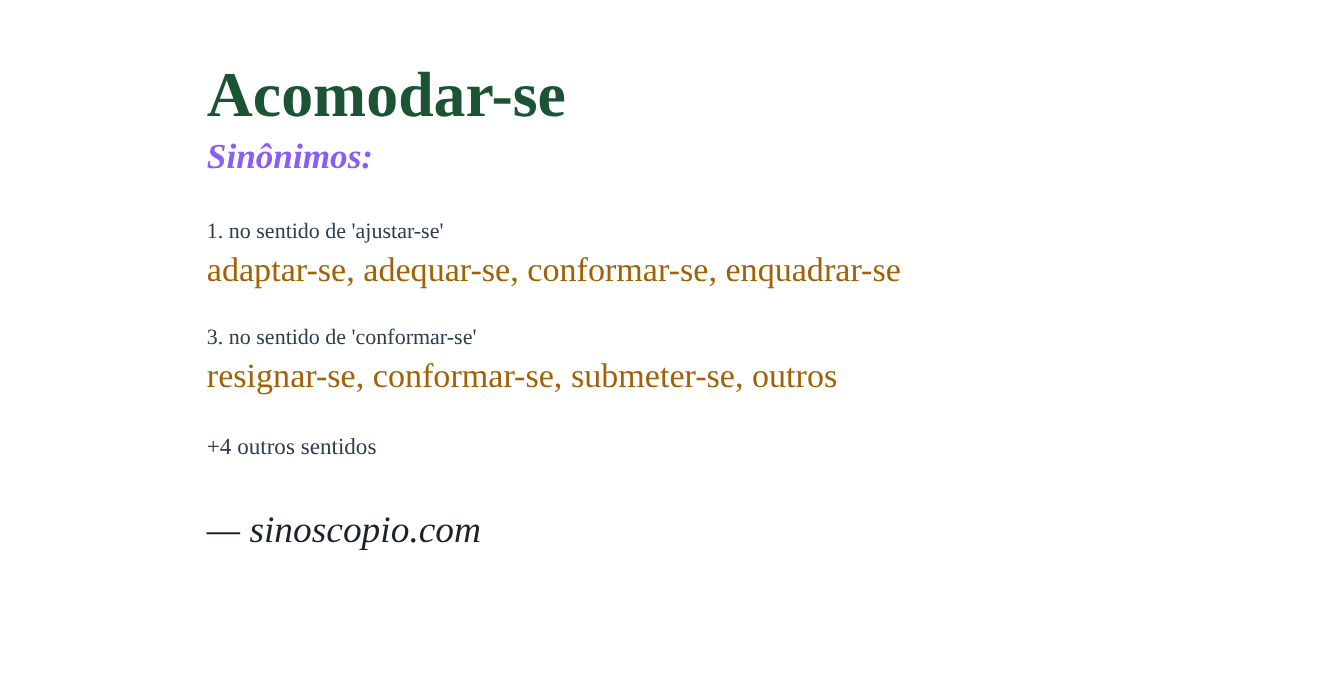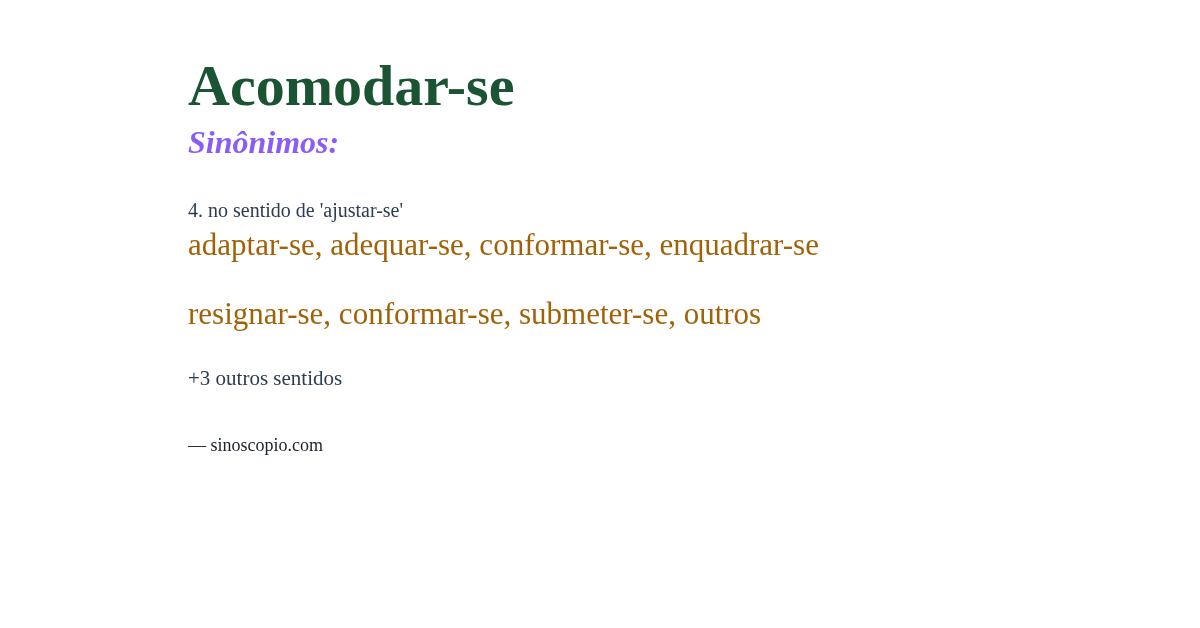--- a/index.html
+++ b/index.html
@@ -54,41 +54,43 @@
     margin-top: 3px;
   }
   .more-senses {
     color: #2c3d4f;
     font-size: 21px;
     margin-top: 32px;
     line-height: 1.2;
   }
   .attribution {
     color: #1b222c;
-    font-size: 18px;
+    font-size: 34px;
+    font-style: italic;
     margin-top: 44px;
     line-height: 1.2;
   }
 </style>
 </head>
 <body>
 
 <div class="card-content">
 
   <h1 class="card-title">Acomodar-se</h1>
 
   <h2 class="card-subtitle">Sinônimos:</h2>
 
   <div class="sense-block first">
-    <div class="sense-label">4. no sentido de 'ajustar-se'</div>
+    <div class="sense-label">1. no sentido de 'ajustar-se'</div>
     <div class="sense-synonyms">adaptar-se, adequar-se, conformar-se, enquadrar-se</div>
   </div>
 
 
   <div class="sense-block">
+    <div class="sense-label">3. no sentido de 'conformar-se'</div>
     <div class="sense-synonyms">resignar-se, conformar-se, submeter-se, outros</div>
   </div>
 
-  <div class="more-senses">+3 outros sentidos</div>
+  <div class="more-senses">+4 outros sentidos</div>
 
   <div class="attribution">— sinoscopio.com</div>
 
 </div>
 
 </body></html>

